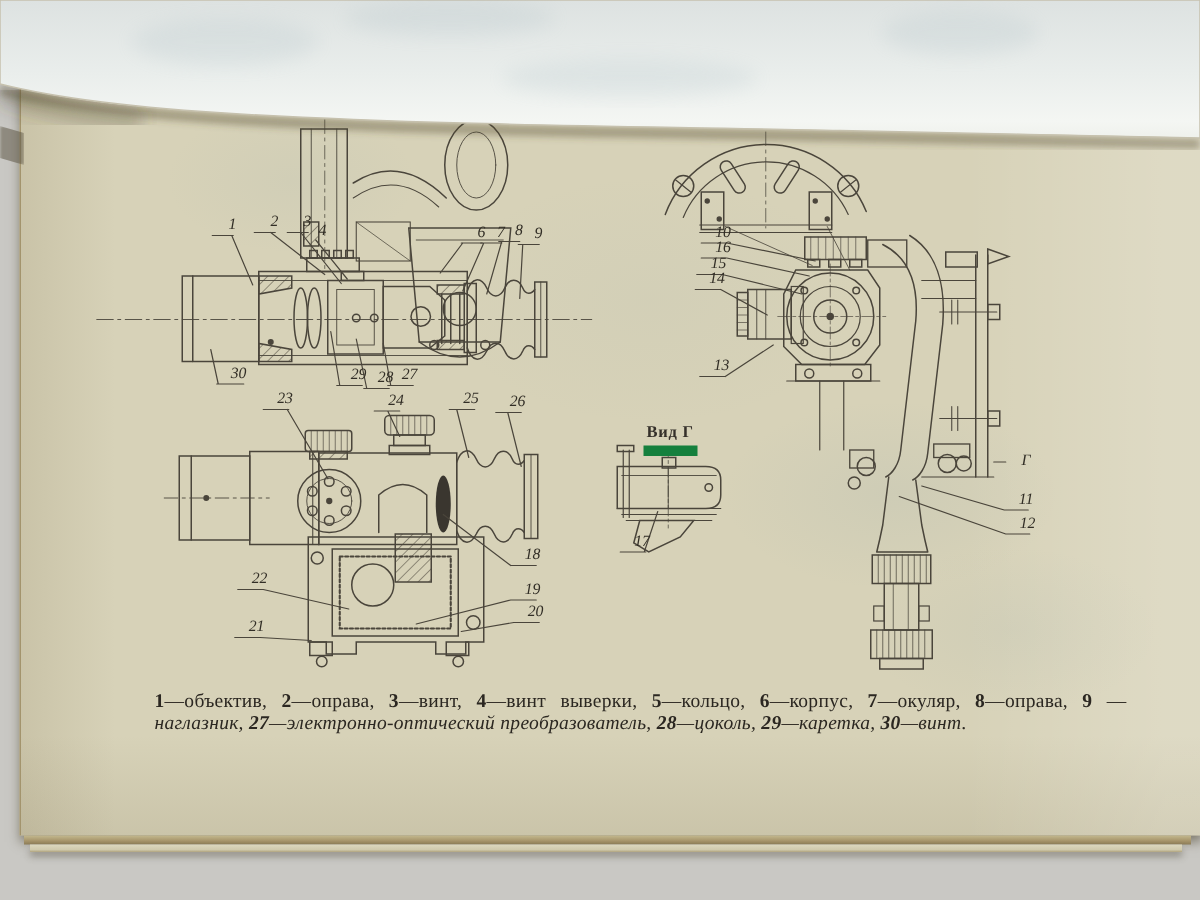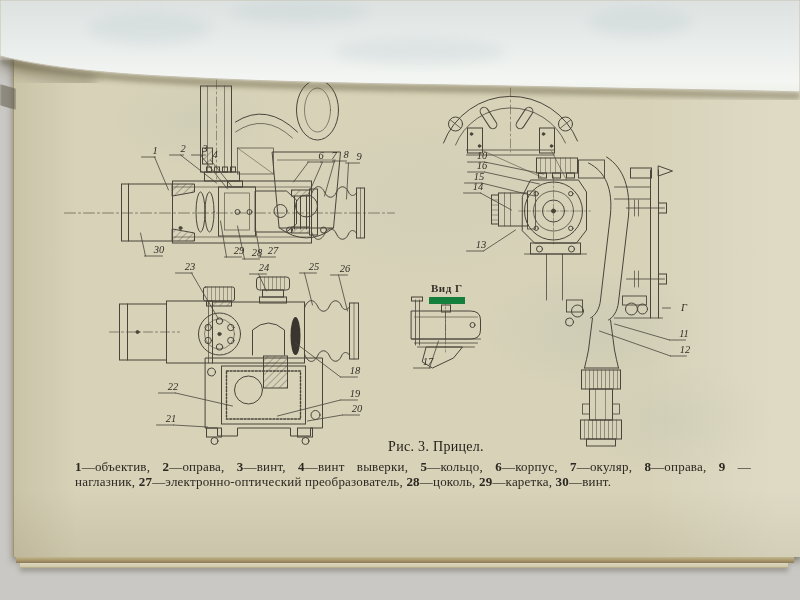--- a/index.html
+++ b/index.html
@@ -57,22 +57,22 @@
     border-bottom:7px solid #15803d;padding:0 2px 3px 2px;letter-spacing:.5px;
   }
   .caption{
     position:absolute;left:300px;top:439px;width:270px;text-align:center;
     font:14px "Liberation Serif", serif;color:#26221b;letter-spacing:.3px;
   }
   .legend{
     position:absolute;left:74px;top:459px;width:676px;
     font:13px "Liberation Serif", serif;color:#2b2721;letter-spacing:.2px;
   }
-  .legend .line{height:15.4px;line-height:15.4px;white-space:nowrap;text-align:justify;text-align-last:justify;}
-  .legend .line.last{text-align:right;text-align-last:left;}
+  .legend .line{height:15.4px;line-height:15.4px;white-space:nowrap;text-align:justify;text-align-last:justify;margin-left:28px;}
+  .legend .line.last{text-align:right;text-align-last:left;font-style:italic;}
   .legend b{font-weight:bold;}
   
   .turned{position:absolute;left:0;top:0;width:800px;height:120px;}
 </style>
 </head>
 <body>
 
 <div class="photo">
 
   <div class="page">
@@ -352,21 +352,20 @@
         <span class="fig-label" style="left: 478px; top: 177px;">15</span>
         <span class="fig-label" style="left: 477px; top: 187px;">14</span>
         <span class="fig-label" style="left: 480px; top: 245px;">13</span>
         <span class="fig-label" style="left: 683px; top: 308px;">Г</span>
         <span class="fig-label" style="left: 683px; top: 334px;">11</span>
         <span class="fig-label" style="left: 684px; top: 350px;">12</span>
       </div>
 
     <div class="view-label" style="left:415px;">Вид Г</div>
 
-    <div class="caption" style="left:287px;">Рис. 3. Прицел.</div>
 
     <div class="legend" style="left:61px;">
       <div class="line"><b>1</b>—объектив, <b>2</b>—оправа, <b>3</b>—винт, <b>4</b>—винт выверки, <b>5</b>—кольцо, <b>6</b>—корпус, <b>7</b>—окуляр, <b>8</b>—оправа, <b>9</b> —</div>
       <div class="line last">наглазник, <b>27</b>—электронно-оптический преобразователь, <b>28</b>—цоколь, <b>29</b>—каретка, <b>30</b>—винт.</div>
     </div>
   </div>
 
   <div class="page-edge"></div>
   <div class="page-stack"></div>
   <div class="corner-shadow"></div>

